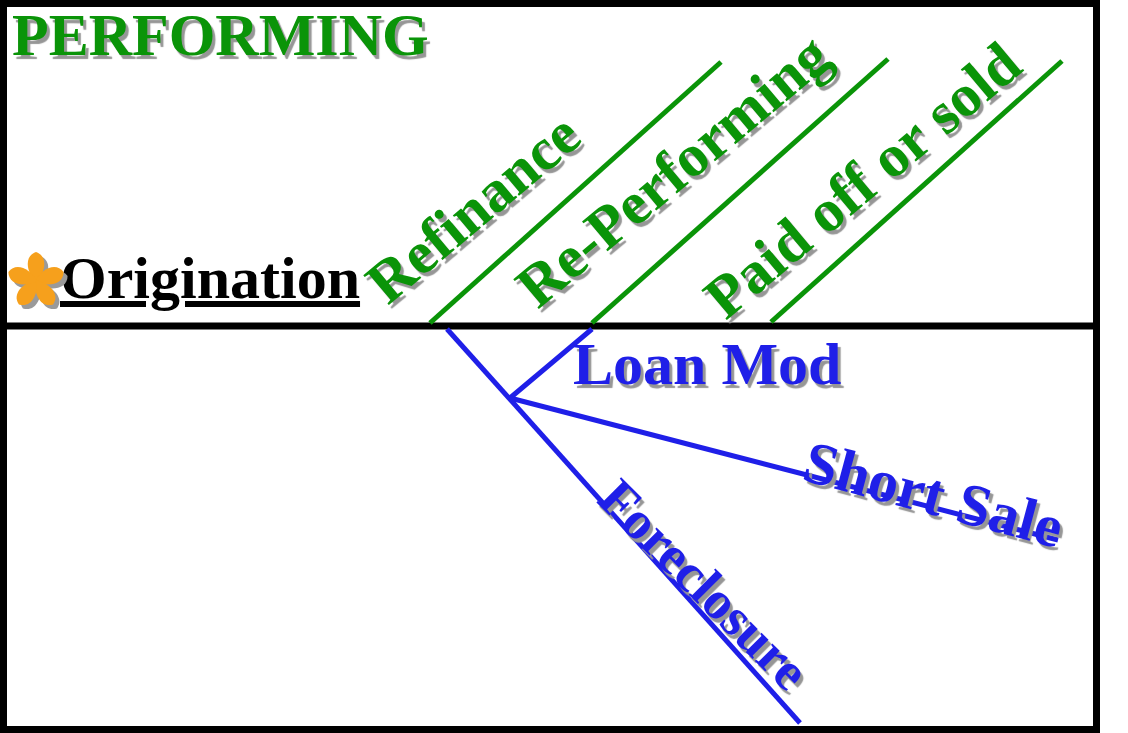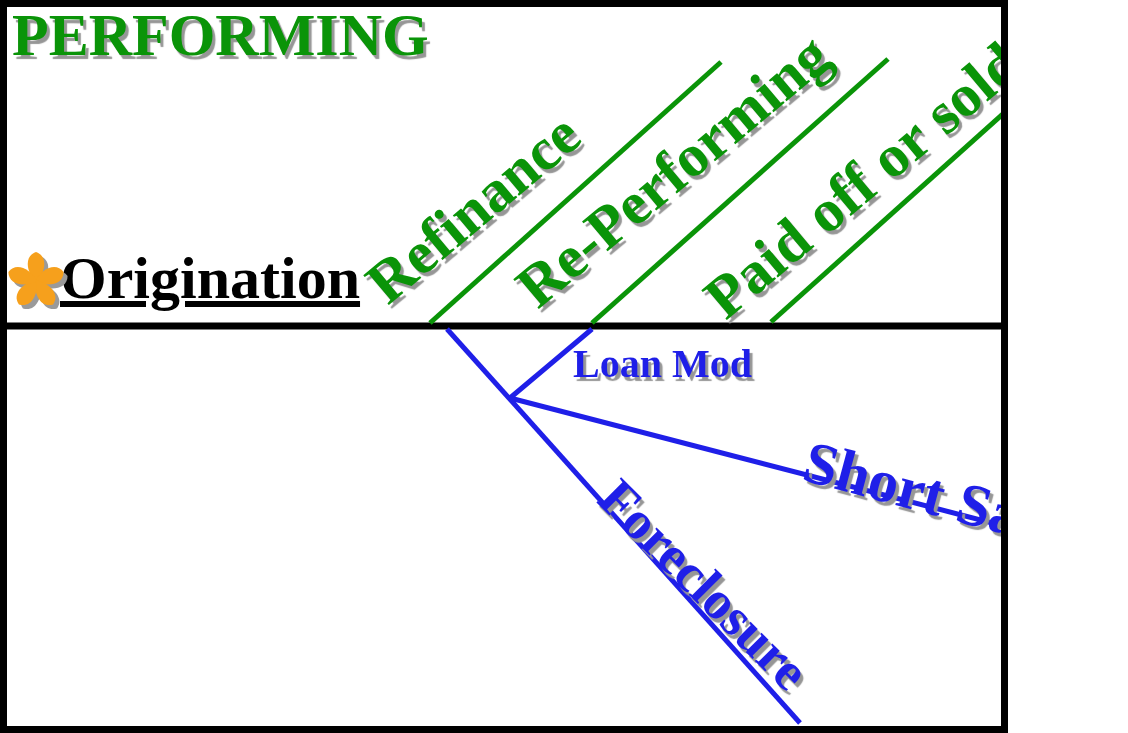--- a/index.html
+++ b/index.html
@@ -1,18 +1,18 @@
 <!DOCTYPE html>
 <html><head>
 <meta charset="utf-8">
 <style>
   html, body { margin: 0; padding: 0; background: #fff; }
   #canvas {
     position: relative;
-    width: 1008px;
+    width: 1100px;
     height: 733px;
     background: #ffffff;
     overflow: hidden;
     font-family: "Liberation Serif", "DejaVu Serif", serif;
     font-weight: bold;
   }
   
   #frame {
     position: absolute;
     inset: 0;
@@ -32,21 +32,21 @@
     line-height: 66px;
     height: 66px;
     z-index: 10;
   }
   .green  { color: #0a9408; text-shadow: 3px 4px 1px #969696; }
   .blue   { color: #1f1fe8; text-shadow: 3px 4px 1px #969696; }
   .black  { color: #000000; text-shadow: none; }
 
   .hdr        { font-size: 60px; }
   .origin     { font-size: 60px; text-decoration: underline; }
-  .loanmod    { font-size: 40px; }
+  .loanmod    { font-size: 60px; }
 
   .rot-green {
     font-size: 60px;
     transform: rotate(-40deg);
     transform-origin: left bottom;
     text-shadow: 0px 5px 1px #969696;
   }
   .rot-shortsale {
     font-size: 60px;
     transform: rotate(15deg);

